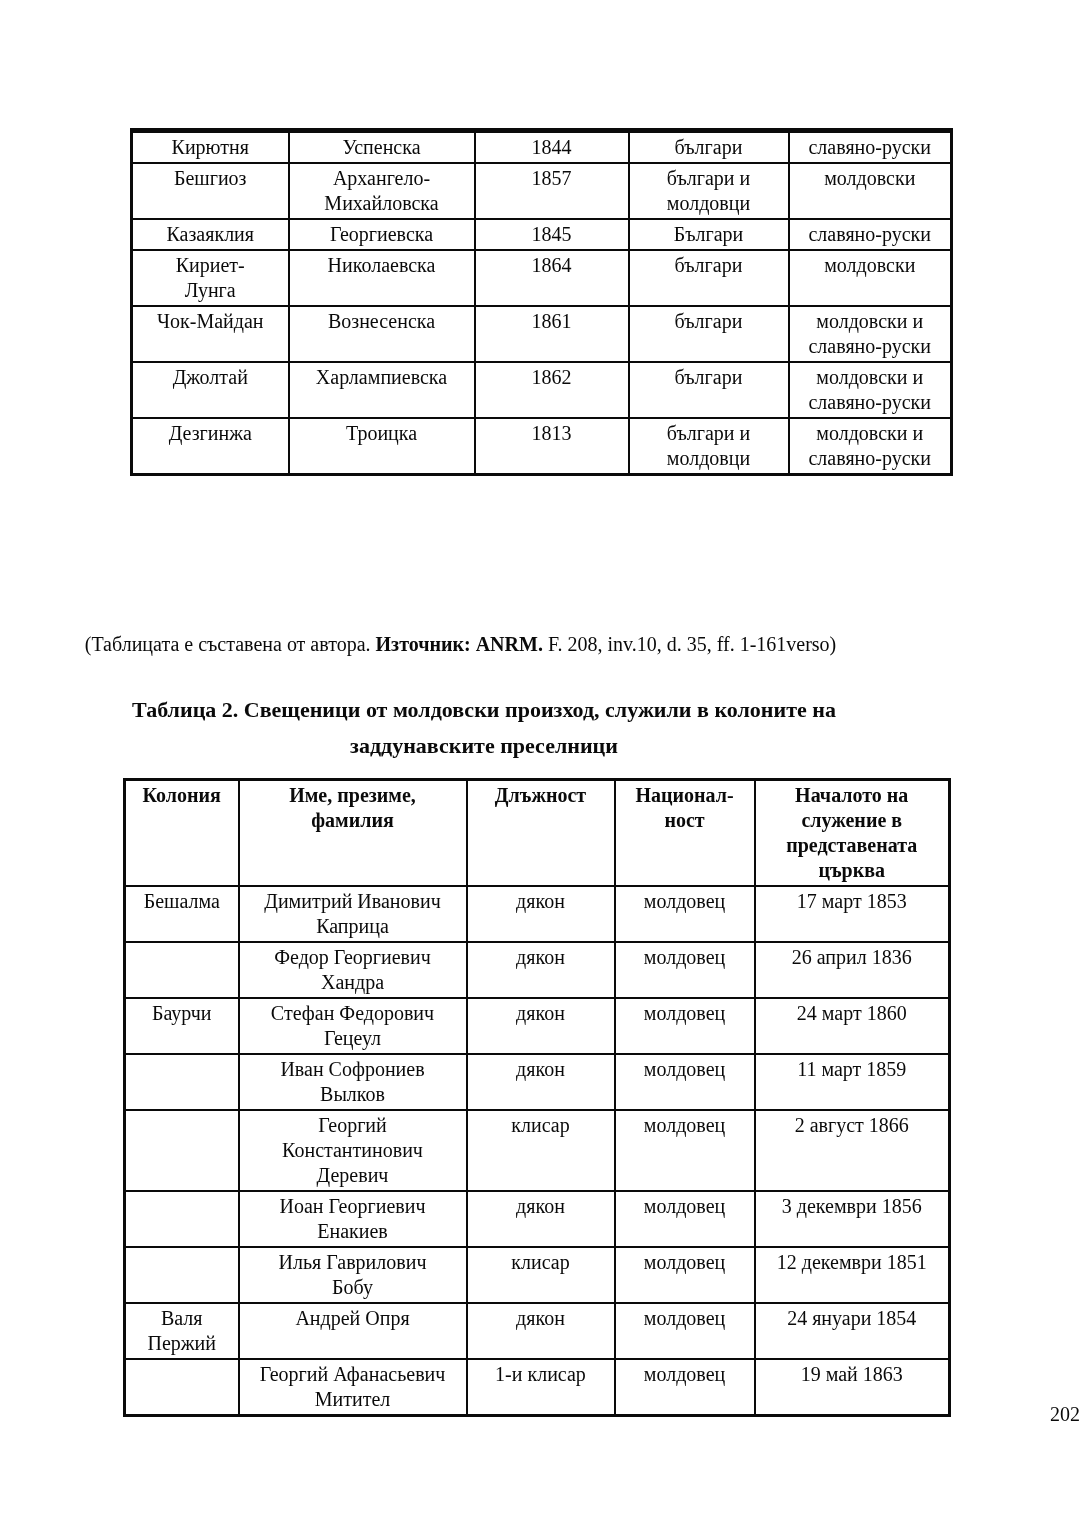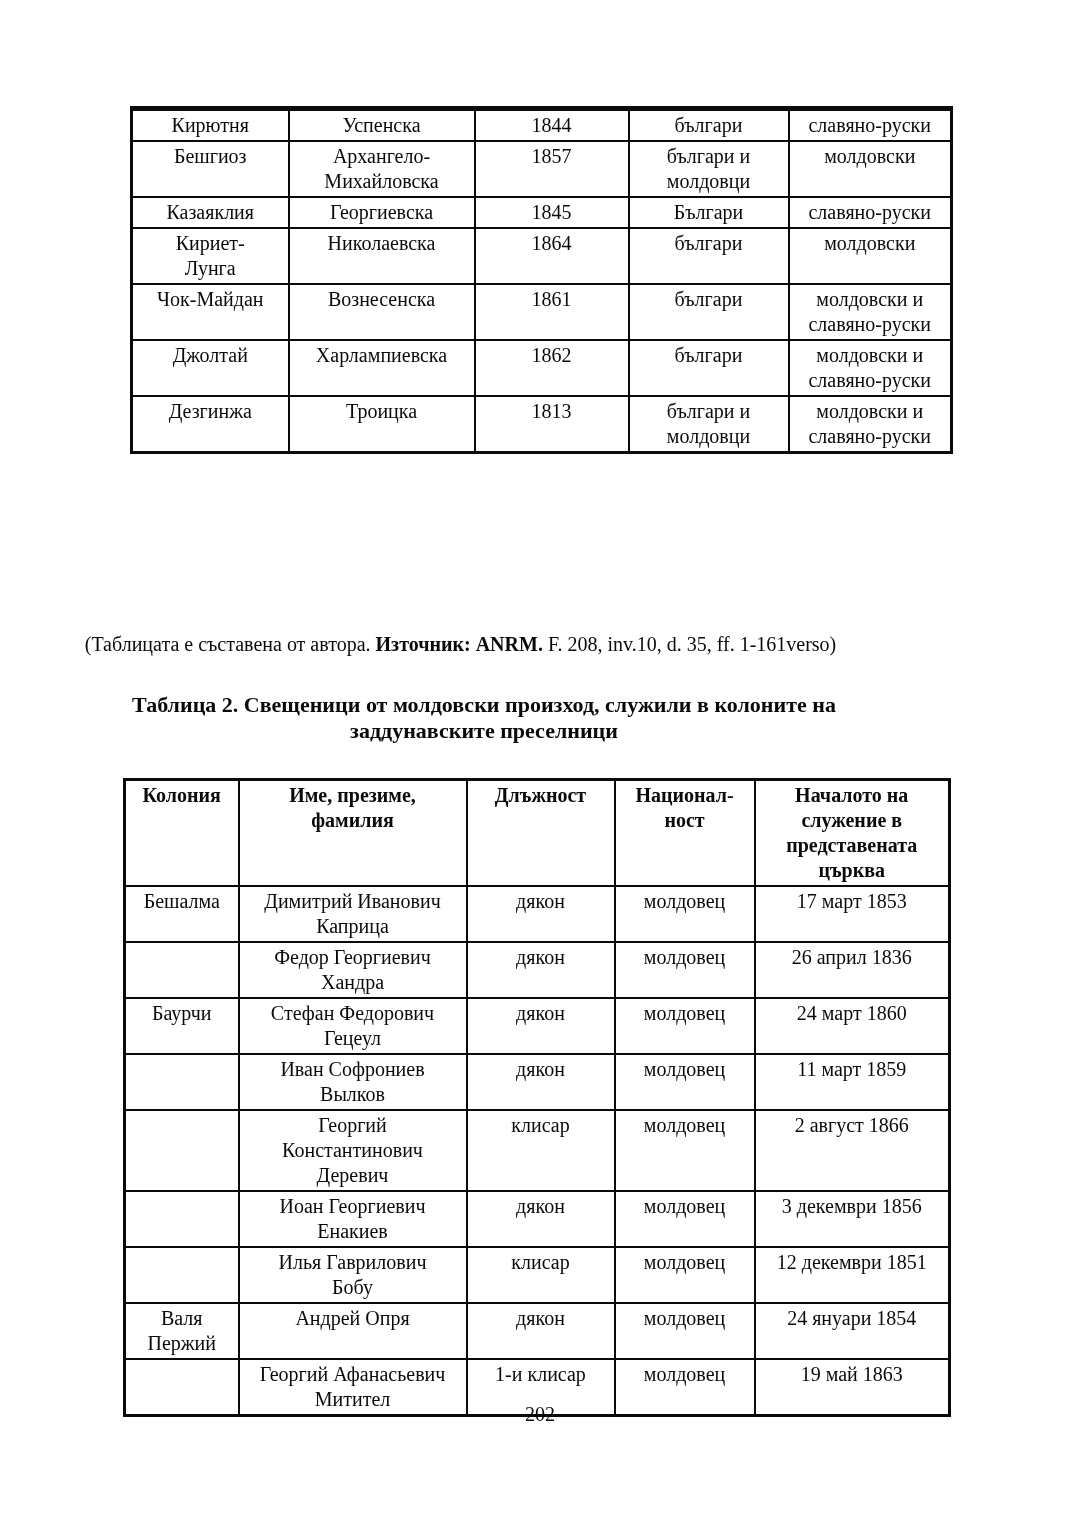--- a/index.html
+++ b/index.html
@@ -10,35 +10,35 @@
   }
   table { border-collapse:collapse; table-layout:fixed; position:absolute; background:#fff; }
   td, th {
     border:2px solid #0a0a0a;
     text-align:center; vertical-align:top;
     white-space:pre-line;
     padding:2px 4px;
     font-size:20px; line-height:25px;
   }
   th { font-weight:bold; }
-  .t1 { left:130px; top:106px; width:820px; border:3px solid #0a0a0a; border-top-width:5px;padding-left:36px; }
+  .t1 { left:130px; top:128px; width:820px; border:3px solid #0a0a0a; border-top-width:5px;padding-left:36px; }
   .t2 { left:123px; top:778px; width:825px; border:3px solid #0a0a0a;font-family:Liberation Serif, serif; }
   .caption {
     position:absolute; left:0; top:631px; width:921px;
     text-align:center; font-size:20px; line-height:26px;
   }
   .caption b { font-weight:bold; }
   .tbl-title {
     position:absolute; left:0; top:692px; width:968px;
-    text-align:center; font-weight:bold; font-size:22px; line-height:26px;
+    text-align:center; font-weight:bold; font-size:22px; line-height:36px;
     white-space:pre-line;
   }
   .page-number {
     position:absolute; left:0; top:1403px; width:1080px;
-    text-align:center; font-size:20px;
+    text-align:right; font-size:20px;
   }
 </style>
 </head>
 <body>
 
 <div class="page">
 
   <table class="t1">
     <colgroup>
       <col style="width:157px">

